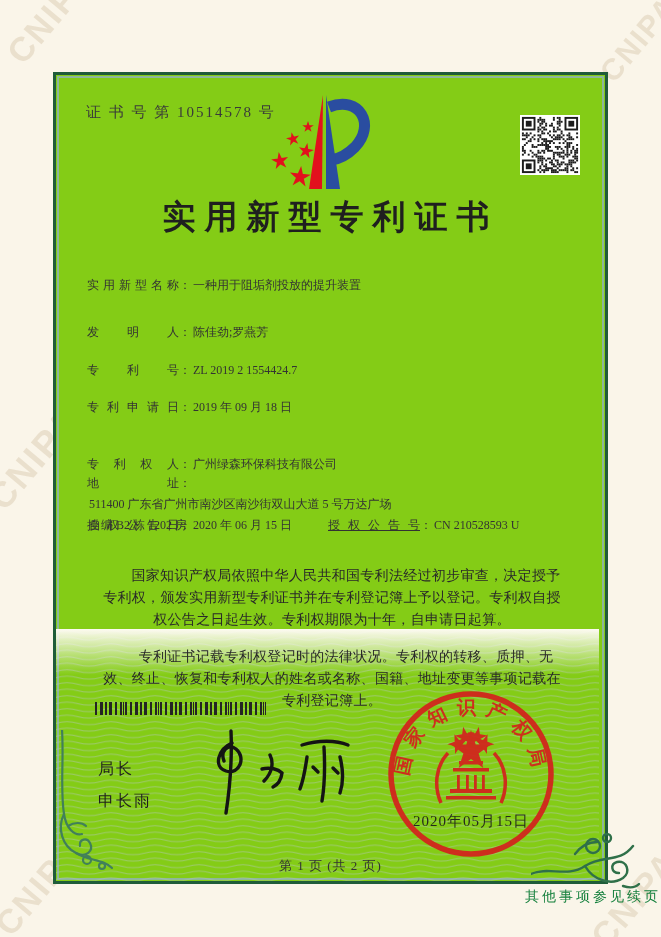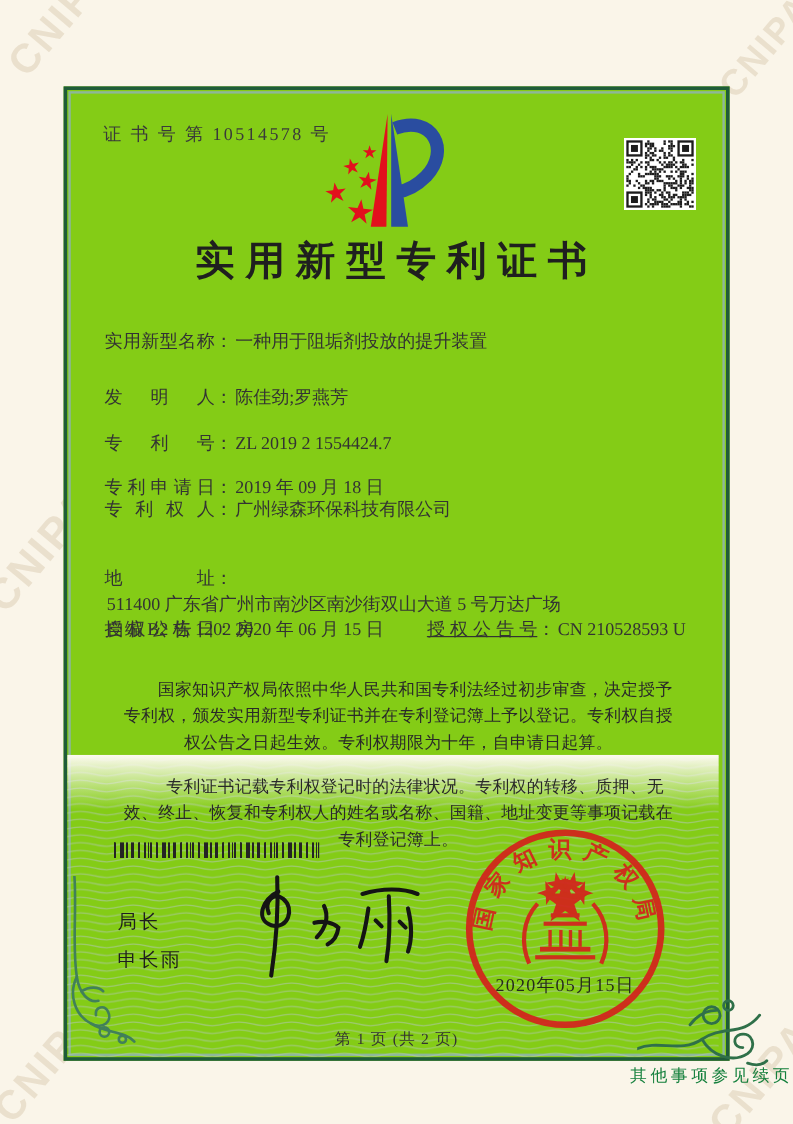--- a/index.html
+++ b/index.html
@@ -19,21 +19,21 @@
   .content{position:absolute;inset:0;overflow:visible;}
 
   .cert-number{position:absolute;left:30px;top:28px;font-size:15px;color:#3a3a3a;
                letter-spacing:2px;}
   .logo{position:absolute;left:200px;top:10px;}
   .qr{position:absolute;left:464px;top:40px;}
 
   .title{position:absolute;left:0;top:120px;width:100%;text-align:center;
          font-size:33px;font-weight:bold;letter-spacing:9px;color:#1f1f1f;}
 
-  .row{position:absolute;left:31px;right:26px;font-size:15px;color:#333;line-height:21px;}
+  .row{position:absolute;left:31px;right:26px;font-size:12px;color:#333;line-height:21px;}
   .lbl{display:inline-block;width:92px;text-align:justify;text-align-last:justify;
        vertical-align:top;}
   .colon{vertical-align:top;}
   .val{margin-left:2px;vertical-align:top;}
   .val-multiline{display:inline-block;width:392px;vertical-align:top;}
   .pair2{margin-left:36px;text-decoration:underline;}
 
   .paras{position:absolute;left:31px;top:474px;width:490px;font-size:14px;
          line-height:21.8px;color:#292929;letter-spacing:.3px;}
   .paras p{margin:16px;text-indent:2em;text-align:center;}
@@ -409,21 +409,21 @@
       </div>
       <div class="row" style="top:247px">
         <span class="lbl">发明人</span><span class="colon">：</span><span class="val">陈佳劲;罗燕芳</span>
       </div>
       <div class="row" style="top:285px">
         <span class="lbl">专利号</span><span class="colon">：</span><span class="val">ZL 2019 2 1554424.7</span>
       </div>
       <div class="row" style="top:322px">
         <span class="lbl">专利申请日</span><span class="colon">：</span><span class="val">2019 年 09 月 18 日</span>
       </div>
-      <div class="row" style="top:340px">
+      <div class="row" style="top:379px">
         <span class="lbl">专利权人</span><span class="colon">：</span><span class="val">广州绿森环保科技有限公司</span>
       </div>
       <div class="row" style="top:398px">
         <span class="lbl">地址</span><span class="colon">：</span><span class="val val-multiline"><span>511400 广东省广州市南沙区南沙街双山大道 5 号万达广场</span><br><span>自编 B2 栋 1202 房</span></span>
       </div>
       <div class="row" style="top:440px">
         <span class="lbl">授权公告日</span><span class="colon">：</span><span class="val">2020 年 06 月 15 日</span><span class="lbl pair2">授权公告号</span><span class="colon">：</span><span class="val">CN 210528593 U</span>
       </div>
 
       <div class="paras">

